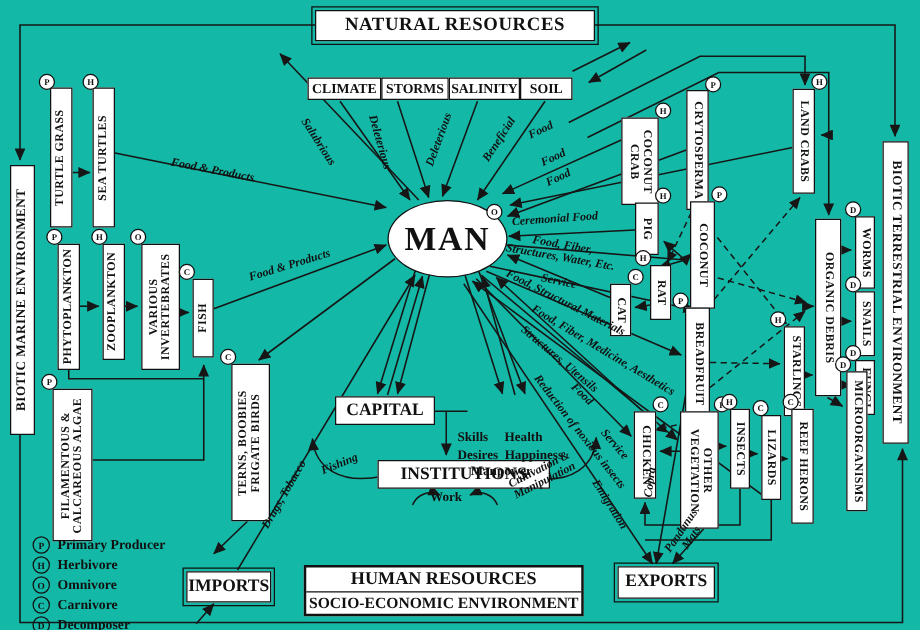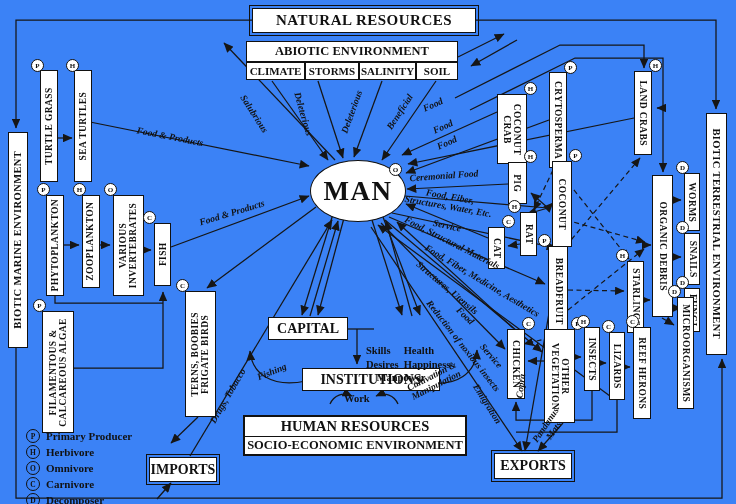--- a/index.html
+++ b/index.html
@@ -1,16 +1,16 @@
 <!DOCTYPE html>
 <html><head>
 <meta charset="utf-8">
 <style>
   html,body{margin:0;padding:0;background:#fff;}
-  #stage{position:relative;width:736px;height:504px;background:#3b82f6;
+  #stage{position:relative;width:736px;height:504px;background:#14b8a6;
          font-family:"Liberation Serif",serif;color:#111;overflow:hidden;}
   svg#edges{position:absolute;left:0;top:0;z-index:1;}
   .e{fill:none;stroke:#161616;stroke-width:1.25;}
   .ed{fill:none;stroke:#161616;stroke-width:1.2;stroke-dasharray:5 3.5;}
   .a{marker-end:url(#ah);}
   .box,.vbox{position:absolute;border:1.5px solid #111;background:#fff;box-sizing:border-box;
       display:flex;align-items:center;justify-content:center;z-index:2;
       font-weight:700;text-align:center;}
   .dbl{outline:1.4px solid #111;outline-offset:2.5px;}
   .vlabel{flex:none;font-weight:700;font-size:9.5px;letter-spacing:.4px;line-height:1.1;
@@ -20,21 +20,21 @@
   .sym{position:absolute;width:11px;height:11px;border:1.1px solid #111;border-radius:50%;
       background:#fff;font:700 7px "Liberation Serif",serif;display:flex;align-items:center;
       justify-content:center;z-index:3;}
   .elabel{position:absolute;font:italic 700 9.5px "Liberation Serif",serif;white-space:pre;
       transform:translate(-50%,-50%) rotate(var(--r,0deg));z-index:2;text-align:center;line-height:1.1;}
   .items{position:absolute;font:700 10.5px "Liberation Serif",serif;white-space:pre;
       line-height:1.3;z-index:2;}
   #man{position:absolute;left:310px;top:160px;width:94px;height:60px;border:1.7px solid #111;
       border-radius:50%;background:#fff;display:flex;align-items:center;justify-content:center;
       font:700 27px "Liberation Serif",serif;letter-spacing:1.5px;z-index:2;}
-  #hr{position:absolute;left:243px;top:415px;width:224px;border:2px solid #111;background:#fff;
+  #hr{position:absolute;left:243px;top:452px;width:224px;border:2px solid #111;background:#fff;
       z-index:2;box-sizing:border-box;text-align:center;}
   #hr .r1{font:700 14.5px "Liberation Serif",serif;border-bottom:1.8px solid #111;padding:1px 0;}
   #hr .r2{font:700 12.5px "Liberation Serif",serif;padding:1px 0;}
   #legend{position:absolute;left:26px;top:429px;z-index:2;}
   .lrow{display:flex;align-items:center;gap:6px;margin-bottom:2px;
       font:700 11px "Liberation Serif",serif;}
   .lsym{width:12px;height:12px;border:1.2px solid #111;border-radius:50%;display:flex;
       align-items:center;justify-content:center;font:700 7.5px "Liberation Serif",serif;flex:none;}
 </style>
 </head>
@@ -133,21 +133,20 @@
       <path class="ed a" d="M553,170 L534,210"></path>
       <path class="ed a" d="M566,246 L640,158"></path>
       <path class="ed a" d="M566,220 L645,242"></path>
       <path class="ed a" d="M568,290 L624,291"></path>
       <path class="ed a" d="M568,310 L644,249"></path>
       <path class="ed a" d="M558,336 L524,344"></path>
     </g>
   </svg>
 
   <div class="box dbl" style="left:252px;top:8px;width:224px;height:25px;font-size:15px;letter-spacing:.5px;">NATURAL RESOURCES</div>
-  <div class="box" style="left:246px;top:41px;width:212px;height:21px;font-size:12.5px;">ABIOTIC ENVIRONMENT</div>
   <div class="box" style="left:246px;top:62px;width:59px;height:18px;font-size:11px;">CLIMATE</div>
   <div class="box" style="left:305px;top:62px;width:54px;height:18px;font-size:11px;">STORMS</div>
   <div class="box" style="left:359px;top:62px;width:57px;height:18px;font-size:11px;">SALINITY</div>
   <div class="box" style="left:416px;top:62px;width:42px;height:18px;font-size:11px;">SOIL</div>
 
   <div id="man">MAN</div>
   <span class="sym" style="left:389px;top:163px;">O</span>
 
   <div class="vbox ccw" style="left:8px;top:132px;width:20px;height:216px;">
     <span class="vlabel" style="font-size:10.5px;">BIOTIC MARINE ENVIRONMENT</span>

